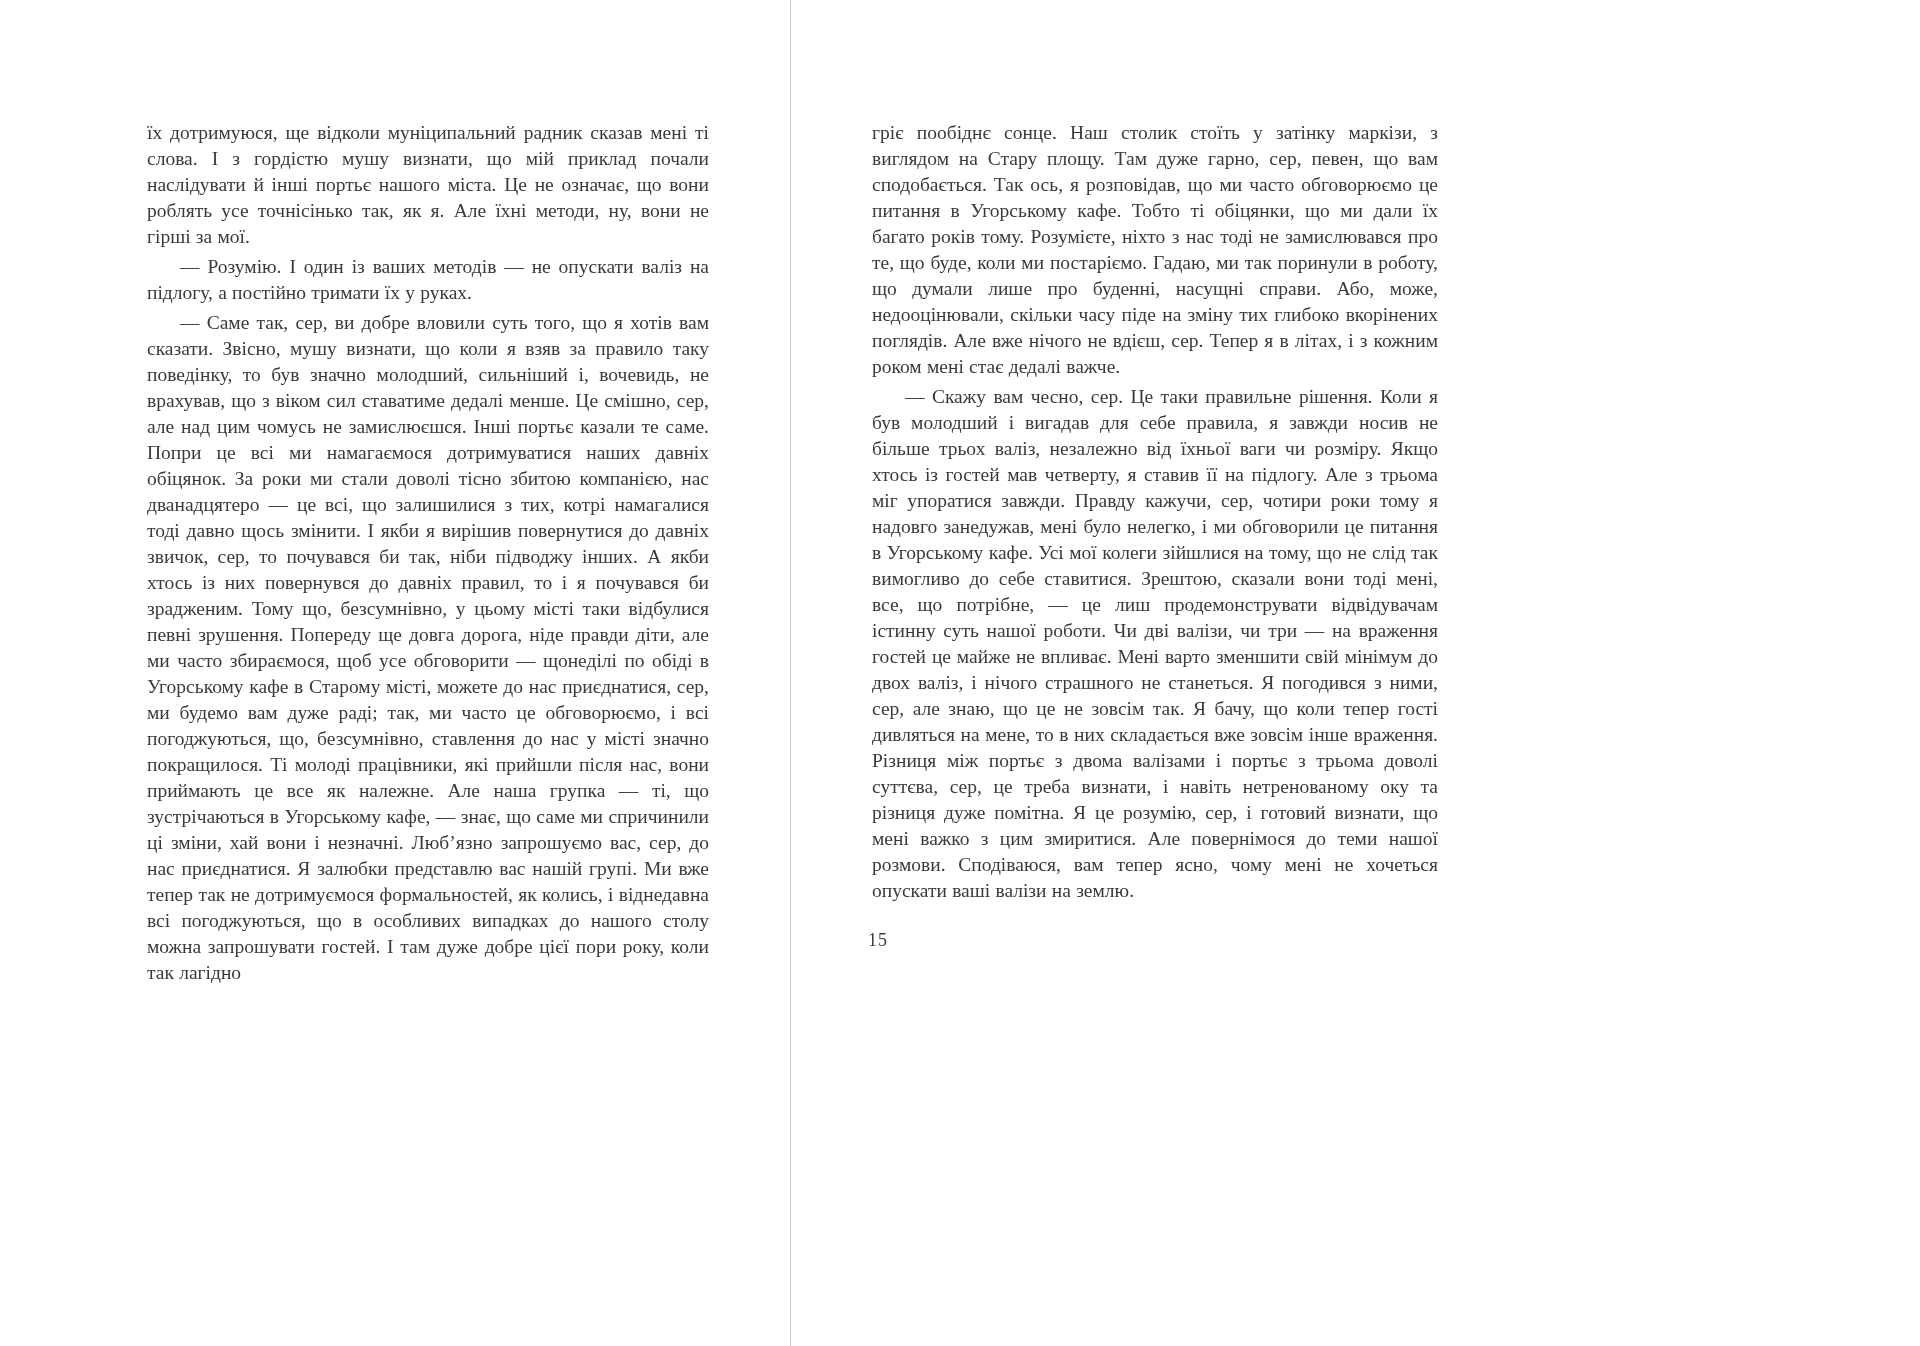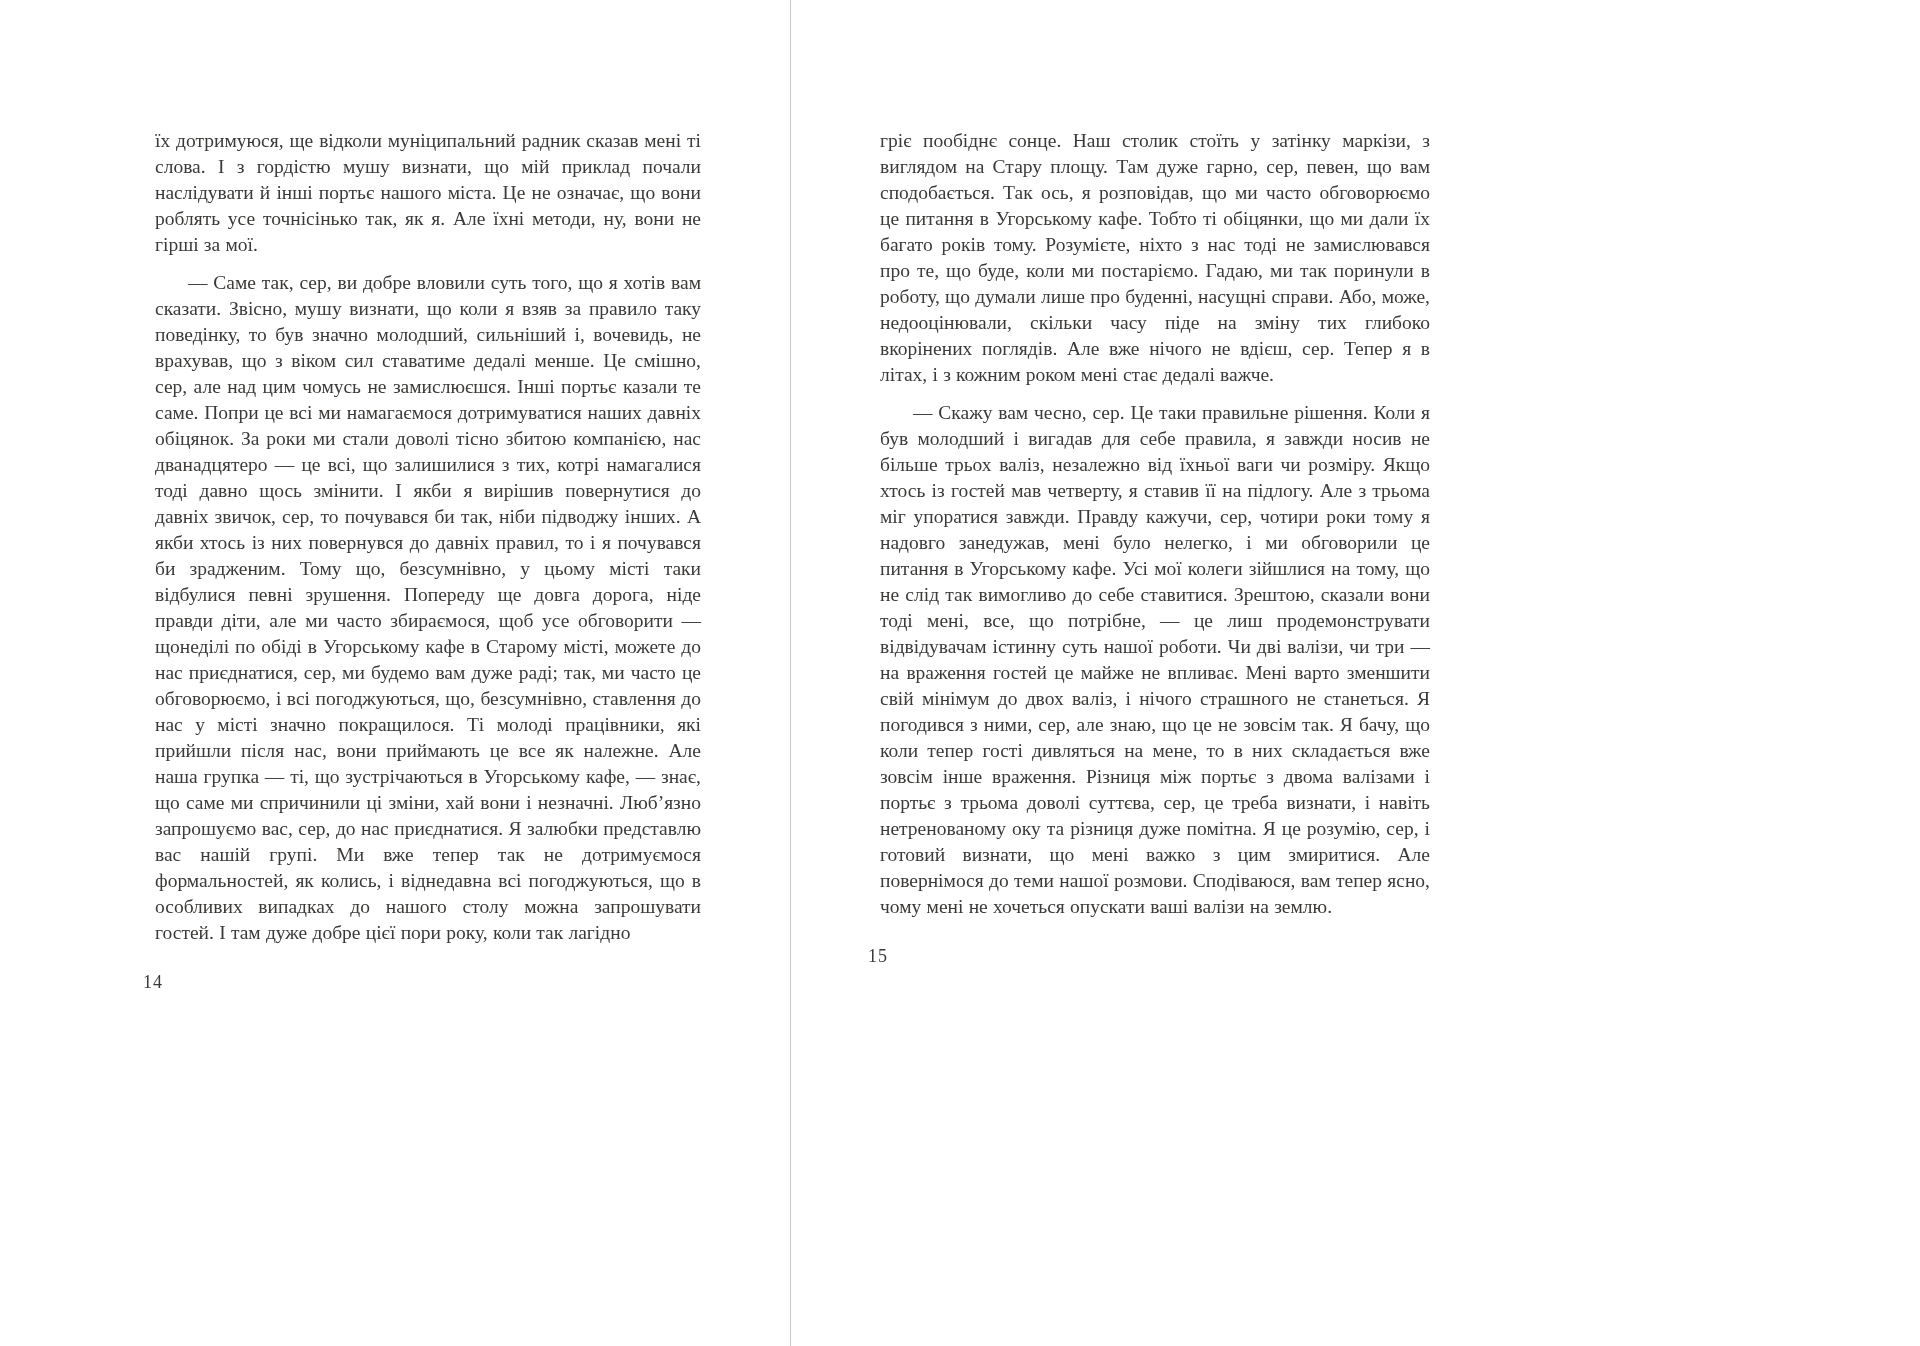--- a/index.html
+++ b/index.html
@@ -23,21 +23,21 @@
     height: 1346px;
     background: #c8c8c8;
   }
   .page {
     position: absolute;
     top: 116px;
   }
   .page.left  { left: 143px; width: 570px; }
   .page.right { left: 868px; width: 574px; }
   .para {
-    margin: 12px;
+    margin: 4px;
     text-align: justify;
     font-size: 19.5px;
     line-height: 26px;
     color: #3c3a38;
     word-spacing: 0.02em;
   }
   .para.indent { text-indent: 33px; }
   .page-number {
     margin-top: 26px;
     text-align: left;
@@ -46,22 +46,22 @@
     letter-spacing: 1px;
   }
 </style>
 </head>
 <body>
 
 <div class="spread">
 
   <div class="page left">
     <p class="para">їх дотримуюся, ще відколи муніципальний радник сказав мені ті слова. І з гордістю мушу визнати, що мій приклад почали наслідувати й інші портьє нашого міста. Це не означає, що вони роблять усе точнісінько так, як я. Але їхні методи, ну, вони не гірші за мої.</p>
+    <p class="para indent">— Розумію. І один із ваших методів — не опускати валіз на підлогу, а постійно тримати їх у руках.</p>
     <p class="para indent">— Саме так, сер, ви добре вловили суть того, що я хотів вам сказати. Звісно, мушу визнати, що коли я взяв за правило таку поведінку, то був значно молодший, сильніший і, вочевидь, не врахував, що з віком сил ставатиме дедалі менше. Це смішно, сер, але над цим чомусь не замислюєшся. Інші портьє казали те саме. Попри це всі ми намагаємося дотримуватися наших давніх обіцянок. За роки ми стали доволі тісно збитою компанією, нас дванадцятеро — це всі, що залишилися з тих, котрі намагалися тоді давно щось змінити. І якби я вирішив повернутися до давніх звичок, сер, то почувався би так, ніби підводжу інших. А якби хтось із них повернувся до давніх правил, то і я почувався би зрадженим. Тому що, безсумнівно, у цьому місті таки відбулися певні зрушення. Попереду ще довга дорога, ніде правди діти, але ми часто збираємося, щоб усе обговорити — щонеділі по обіді в Угорському кафе в Старому місті, можете до нас приєднатися, сер, ми будемо вам дуже раді; так, ми часто це обговорюємо, і всі погоджуються, що, безсумнівно, ставлення до нас у місті значно покращилося. Ті молоді працівники, які прийшли після нас, вони приймають це все як належне. Але наша групка — ті, що зустрічаються в Угорському кафе, — знає, що саме ми спричинили ці зміни, хай вони і незначні. Люб’язно запрошуємо вас, сер, до нас приєднатися. Я залюбки представлю вас нашій групі. Ми вже тепер так не дотримуємося формальностей, як колись, і віднедавна всі погоджуються, що в особливих випадках до нашого столу можна запрошувати гостей. І там дуже добре цієї пори року, коли так лагідно</p>
-    <div class="page-number">14</div>
   </div>
 
   <div class="divider"></div>
 
   <div class="page right">
     <p class="para">гріє пообіднє сонце. Наш столик стоїть у затінку маркізи, з виглядом на Стару площу. Там дуже гарно, сер, певен, що вам сподобається. Так ось, я розповідав, що ми часто обговорюємо це питання в Угорському кафе. Тобто ті обіцянки, що ми дали їх багато років тому. Розумієте, ніхто з нас тоді не замислювався про те, що буде, коли ми постаріємо. Гадаю, ми так поринули в роботу, що думали лише про буденні, насущні справи. Або, може, недооцінювали, скільки часу піде на зміну тих глибоко вкорінених поглядів. Але вже нічого не вдієш, сер. Тепер я в літах, і з кожним роком мені стає дедалі важче.</p>
     <p class="para indent">— Скажу вам чесно, сер. Це таки правильне рішення. Коли я був молодший і вигадав для себе правила, я завжди носив не більше трьох валіз, незалежно від їхньої ваги чи розміру. Якщо хтось із гостей мав четверту, я ставив її на підлогу. Але з трьома міг упоратися завжди. Правду кажучи, сер, чотири роки тому я надовго занедужав, мені було нелегко, і ми обговорили це питання в Угорському кафе. Усі мої колеги зійшлися на тому, що не слід так вимогливо до себе ставитися. Зрештою, сказали вони тоді мені, все, що потрібне, — це лиш продемонструвати відвідувачам істинну суть нашої роботи. Чи дві валізи, чи три — на враження гостей це майже не впливає. Мені варто зменшити свій мінімум до двох валіз, і нічого страшного не станеться. Я погодився з ними, сер, але знаю, що це не зовсім так. Я бачу, що коли тепер гості дивляться на мене, то в них складається вже зовсім інше враження. Різниця між портьє з двома валізами і портьє з трьома доволі суттєва, сер, це треба визнати, і навіть нетренованому оку та різниця дуже помітна. Я це розумію, сер, і готовий визнати, що мені важко з цим змиритися. Але повернімося до теми нашої розмови. Сподіваюся, вам тепер ясно, чому мені не хочеться опускати ваші валізи на землю.</p>
     <div class="page-number">15</div>
   </div>
 

